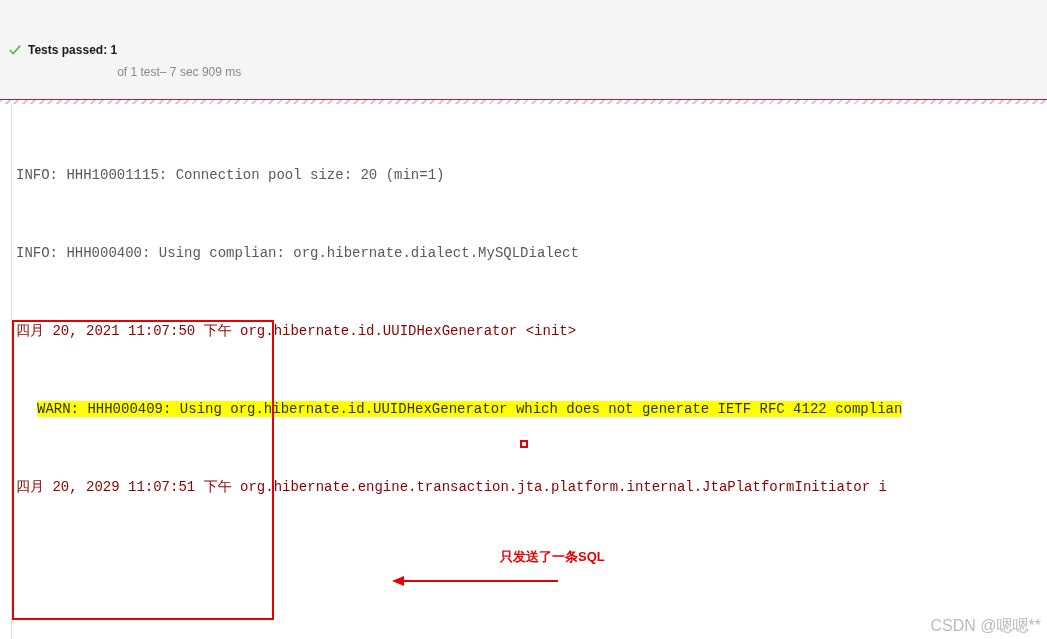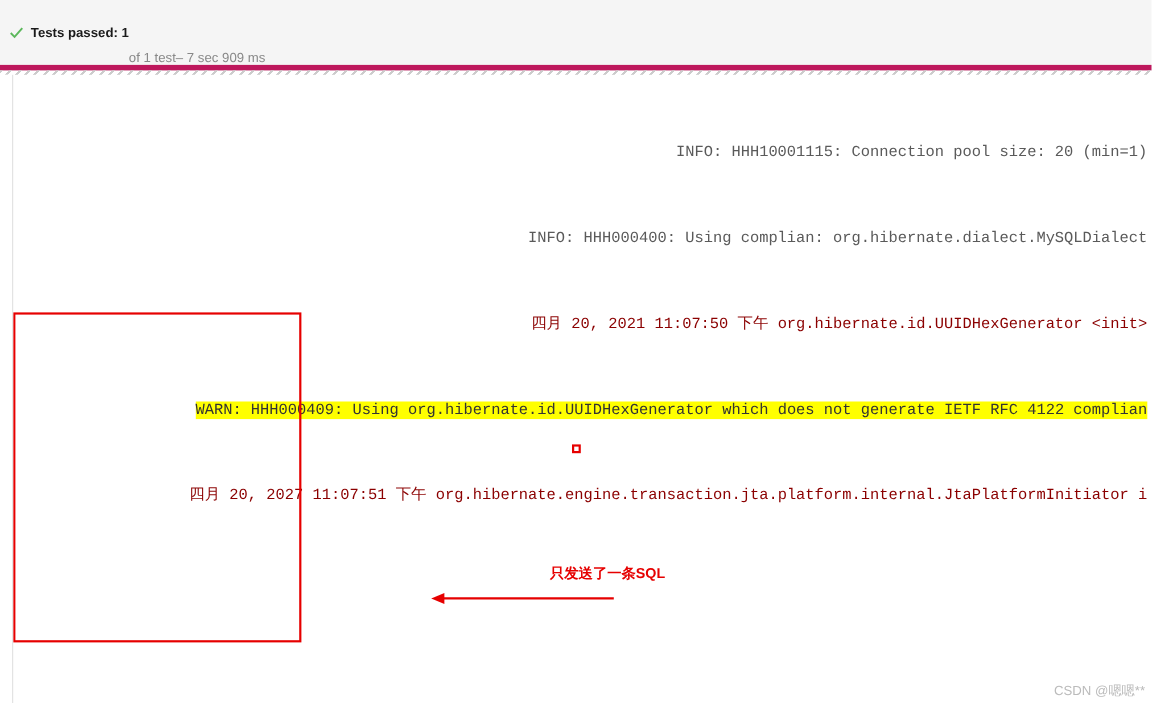--- a/index.html
+++ b/index.html
@@ -10,22 +10,22 @@
     body {
       font-family: "Segoe UI", Arial, sans-serif;
       background: #fff;
       width: 1047px;
       height: 639px;
       overflow: hidden;
       position: relative;
     }
     .status-bar {
       background: #f5f5f5;
-      border-bottom: 5px solid #be185d;
-      padding: 0 8px;
+      border-bottom: 1px solid #be185d;
+      padding: 20px 8px;
       display: flex;
       align-items: center;
       font-size: 12px;
       color: #333;
     }
     .check-icon {
       width: 14px;
       height: 14px;
       margin-right: 6px;
       display: inline-flex;
@@ -69,28 +69,28 @@
       font-size: 14px;
       line-height: 26px;
       padding: 6px 4px;
       color: #333;
       white-space: pre;
       overflow: hidden;
       position: relative;
     }
     .line {
       white-space: pre;
-      text-align: right;
     }
     .date-line { color: #8b0000; }
     .info-line { color: #5a5a5a; }
     .warn-line {
       background: #ffff00;
       color: #333;
       display: inline;
+      margin-left: 21px;
     }
     .sql-block {
       color: #333;
     }
     .red-box {
       position: absolute;
       border: 2px solid #e60000;
       top: 216px;
       left: 0px;
       width: 262px;
@@ -125,21 +125,21 @@
       color: #e60000;
       font-family: "Microsoft YaHei", Arial, sans-serif;
       font-size: 13px;
       font-weight: bold;
       pointer-events: none;
     }
     .watermark {
       position: absolute;
       bottom: 2px;
       right: 6px;
-      font-size: 12px;
+      font-size: 16px;
       color: #bbb;
       font-family: Arial, sans-serif;
     }
   </style>
 </head>
 <body>
 
 <div class="status-bar">
   <span class="check-icon">
     <svg viewBox="0 0 16 16">
@@ -152,21 +152,21 @@
 </div>
 <div class="jagged-border"></div>
 
 <div class="console-wrapper">
   <div class="gutter"></div>
   <div class="console">
     <div class="line info-line">INFO: HHH10001115: Connection pool size: 20 (min=1)</div>
     <div class="line info-line">INFO: HHH000400: Using complian: org.hibernate.dialect.MySQLDialect</div>
     <div class="line date-line">四月 20, 2021 11:07:50 下午 org.hibernate.id.UUIDHexGenerator &lt;init&gt;</div>
     <div class="line"><span class="warn-line">WARN: HHH000409: Using org.hibernate.id.UUIDHexGenerator which does not generate IETF RFC 4122 complian</span></div>
-    <div class="line date-line">四月 20, 2027 11:07:51 下午 org.hibernate.engine.transaction.jta.platform.internal.JtaPlatformInitiator i</div>
+    <div class="line date-line">四月 20, 2029 11:07:51 下午 org.hibernate.engine.transaction.jta.platform.internal.JtaPlatformInitiator i</div>
     <div class="sql-block">
       
       
       
       
       
       
       
       
       

